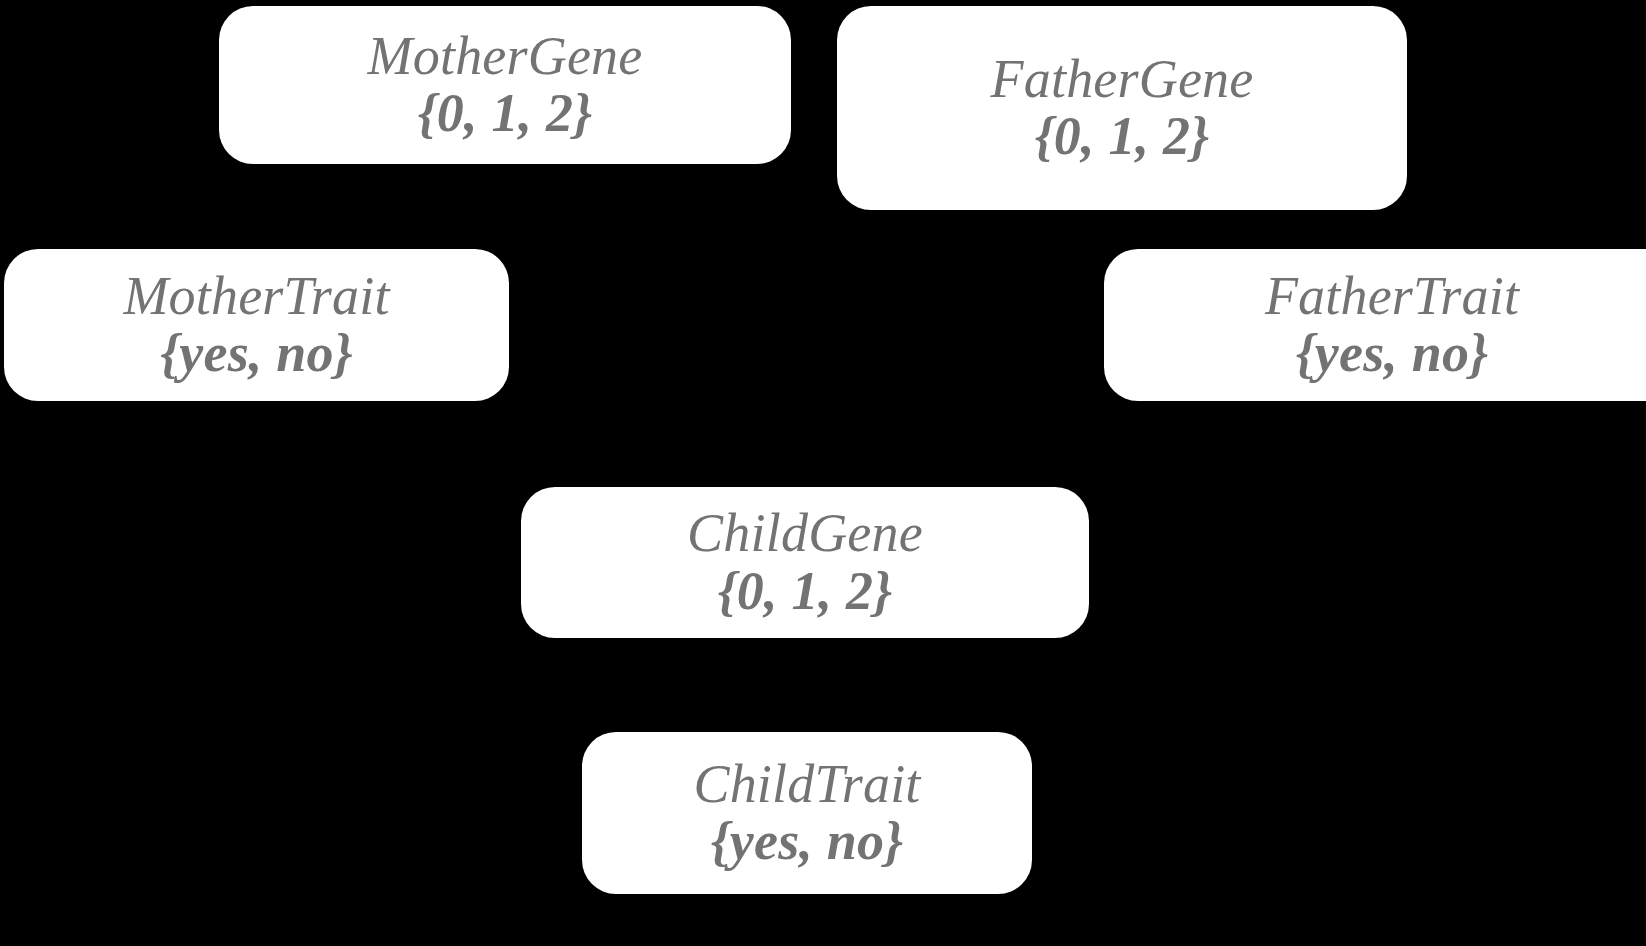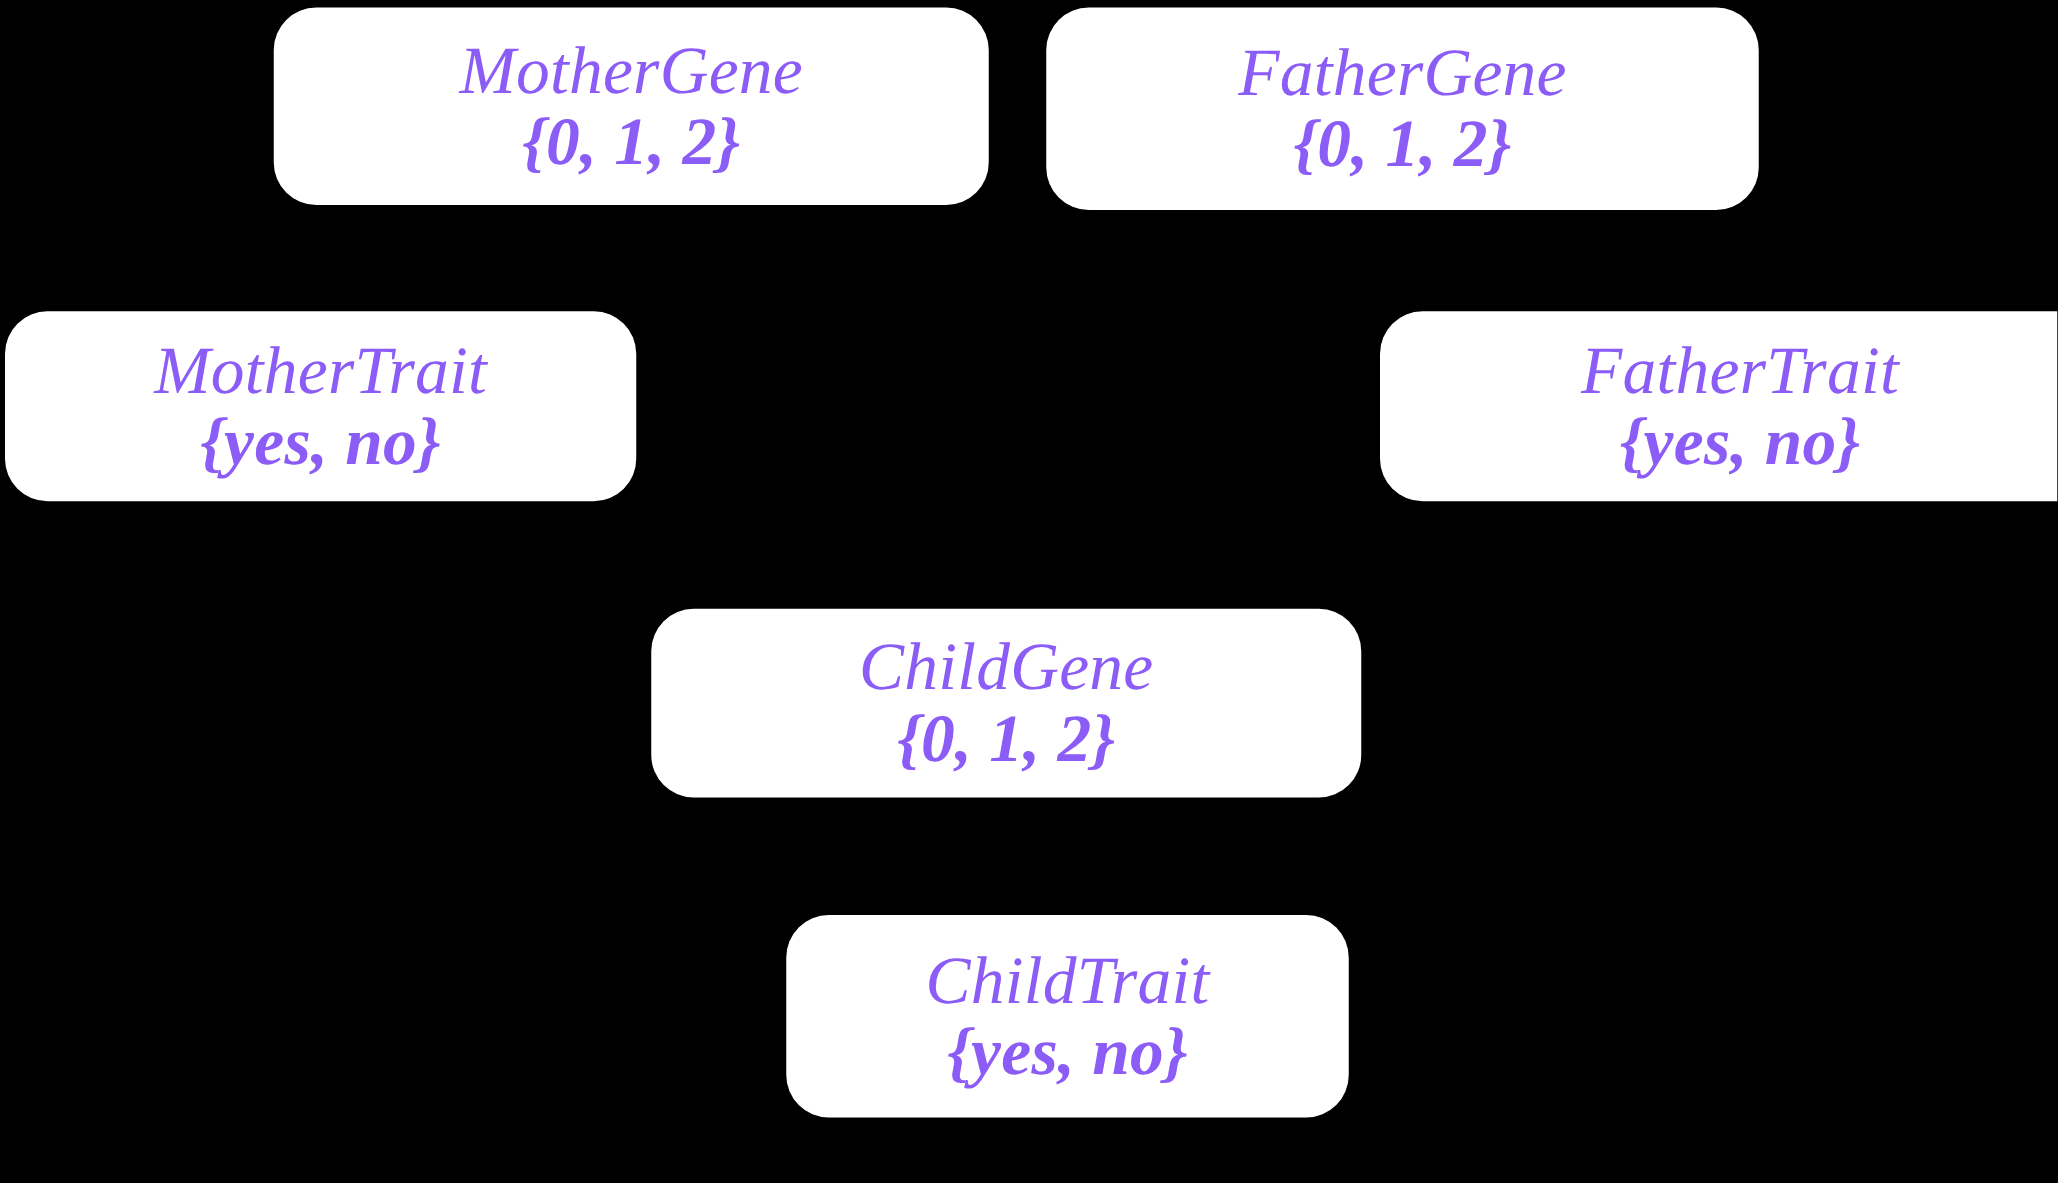--- a/index.html
+++ b/index.html
@@ -18,46 +18,46 @@
   }
   .node {
     position: absolute;
     background: #ffffff;
     border-radius: 34px;
     box-sizing: border-box;
     display: flex;
     flex-direction: column;
     align-items: center;
     justify-content: center;
-    color: #8b5cf6;
+    color: #737373;
     text-align: center;
     line-height: 1.02;
     padding: 4px 10px;
   }
   .node-label {
     font-style: italic;
     font-size: 54px;
     letter-spacing: 0.2px;
     white-space: nowrap;
   }
   .node-domain {
     font-style: italic;
     font-size: 54px;
     letter-spacing: 0.2px;
     white-space: nowrap;
     margin-top: 2px;
     font-weight: bold;
   }
   
   #node-mother-gene  { left: 219px; top: 6px;   width: 572px; height: 158px; }
-  #node-father-gene  { left: 837px; top: 6px;   width: 570px; height: 162px; }
+  #node-father-gene  { left: 837px; top: 6px;   width: 570px; height: 204px; }
   #node-mother-trait { left: 4px;   top: 249px; width: 505px; height: 152px; }
   #node-father-trait { left: 1104px;top: 249px; width: 576px; height: 152px; }
   #node-child-gene   { left: 521px; top: 487px; width: 568px; height: 151px; }
-  #node-child-trait  { left: 582px; top: 732px; width: 450px; height: 162px; margin-left: 47px; }
+  #node-child-trait  { left: 582px; top: 732px; width: 450px; height: 162px; }
 </style>
 </head>
 <body>
 
 <div id="canvas">
 
   <div class="node" id="node-mother-gene">
     <div class="node-label">MotherGene</div>
     <div class="node-domain">{0, 1, 2}</div>
   </div>

